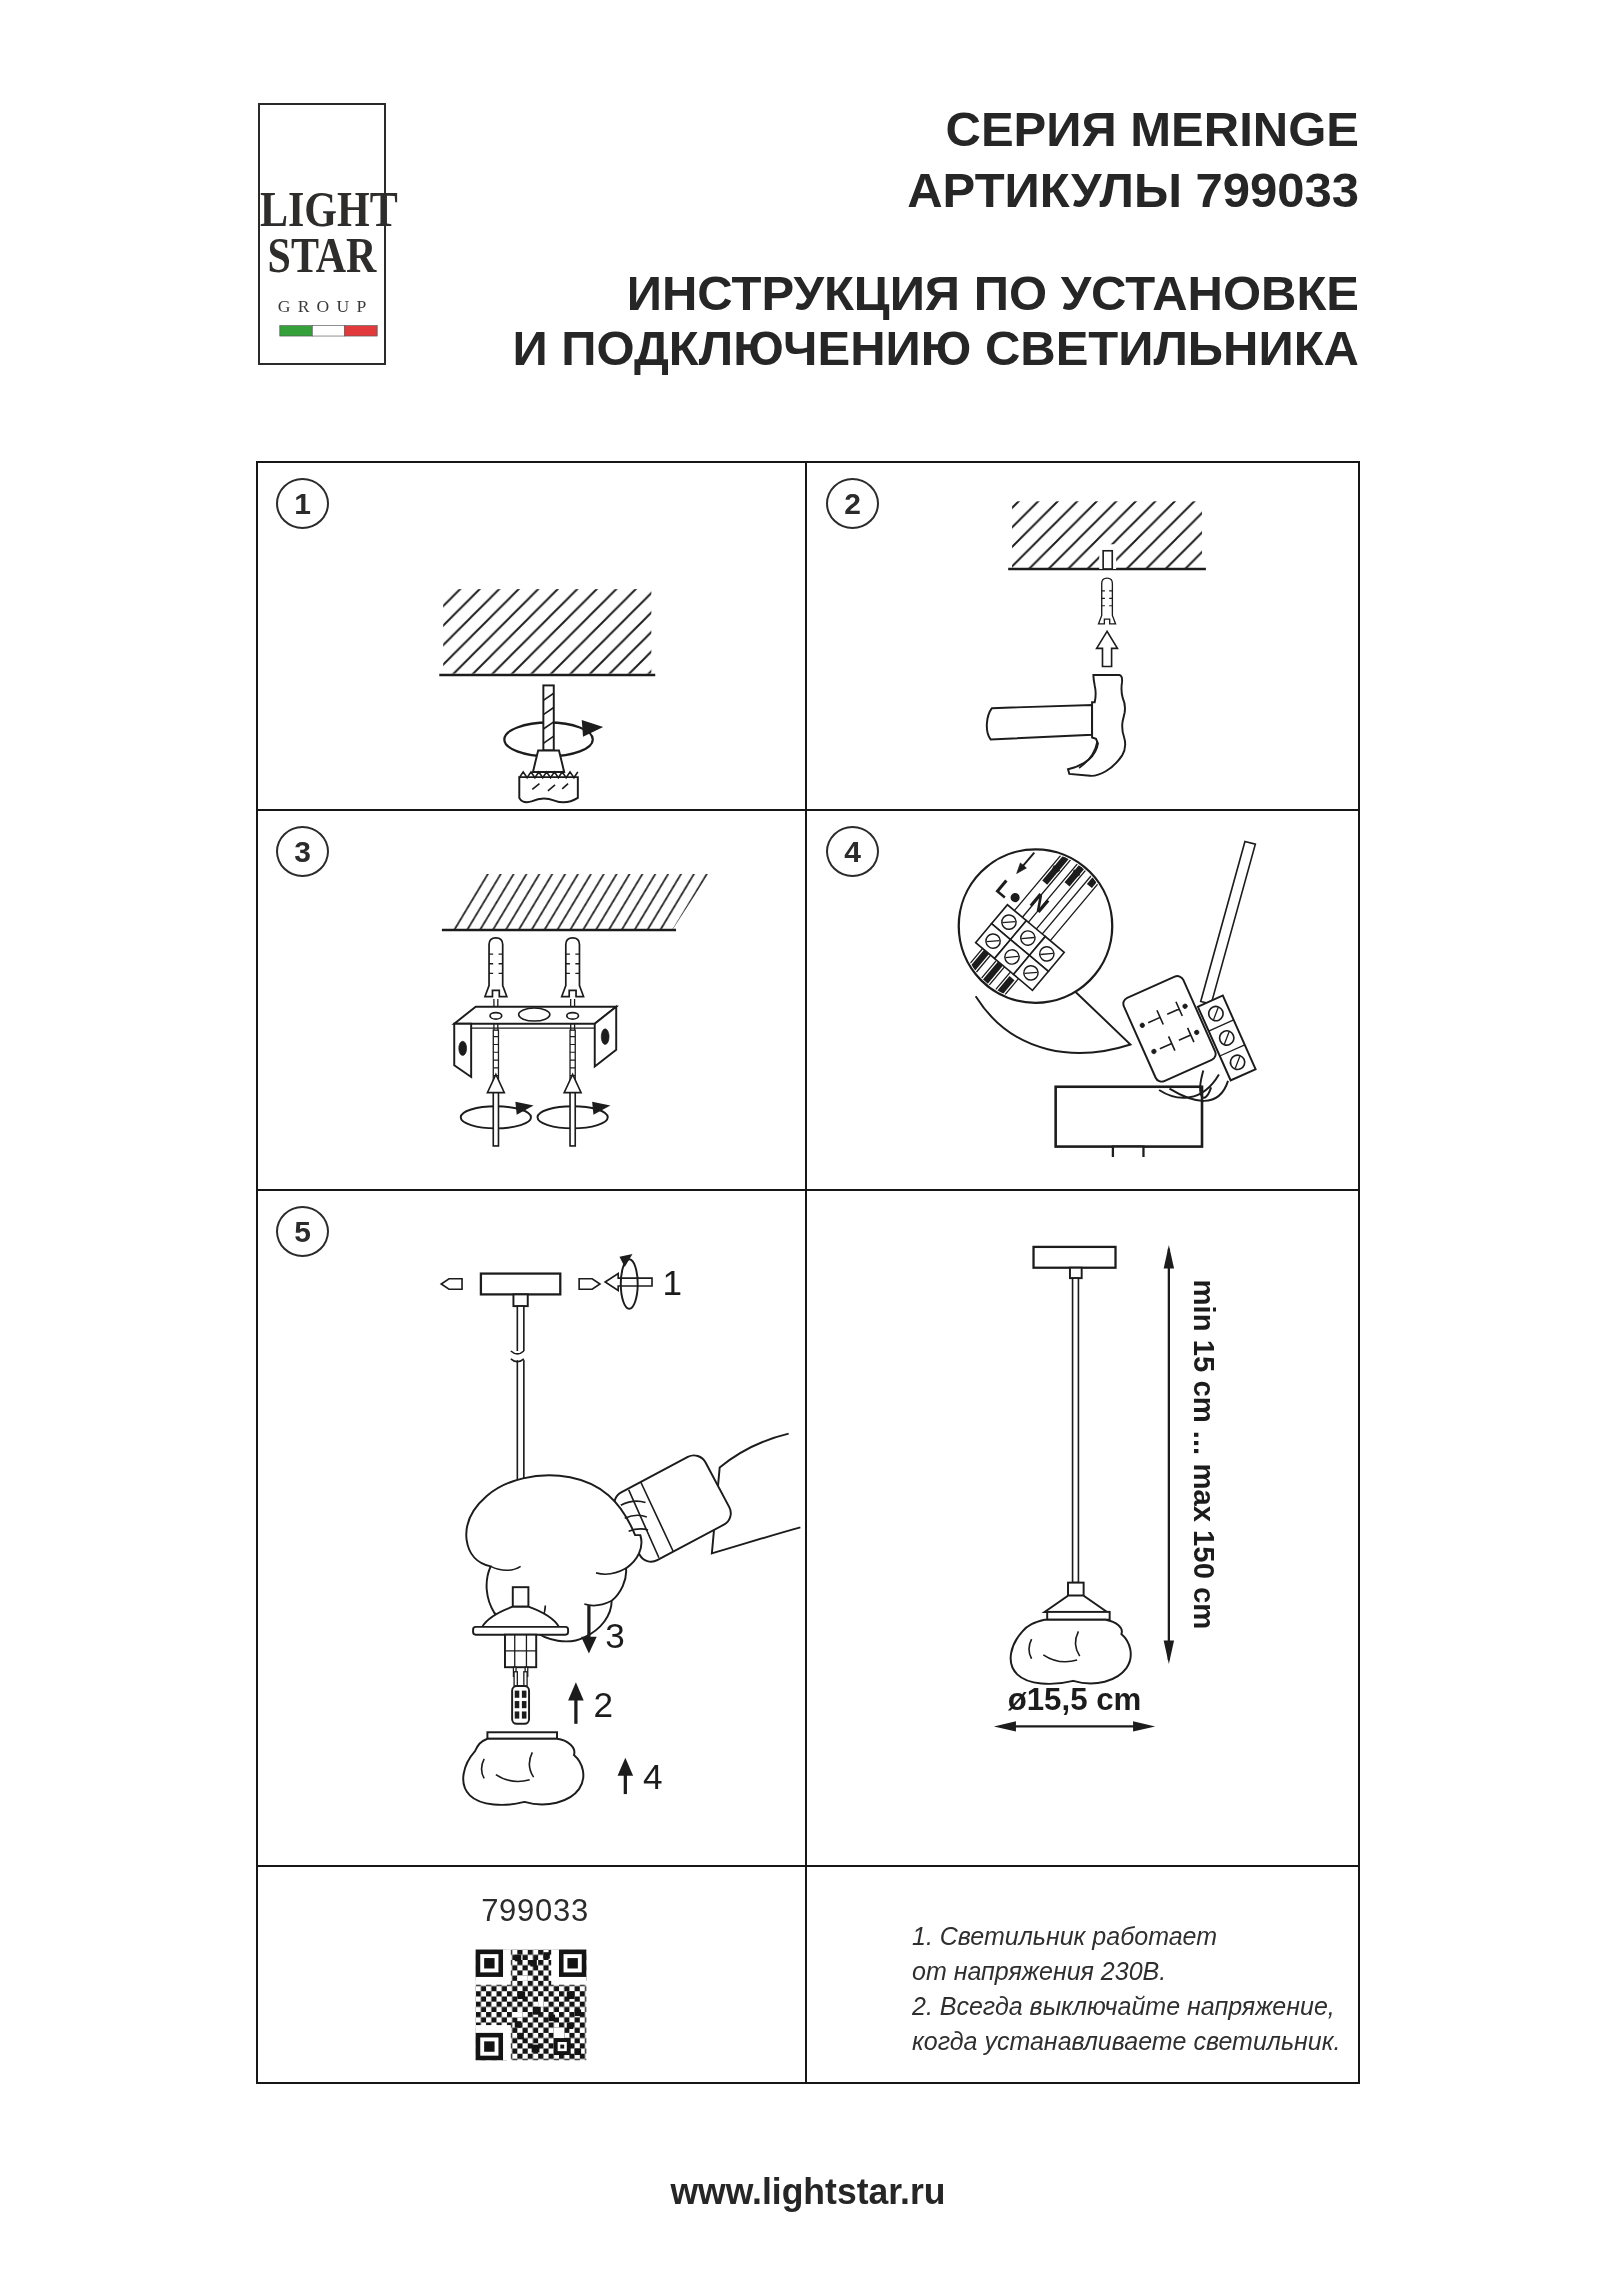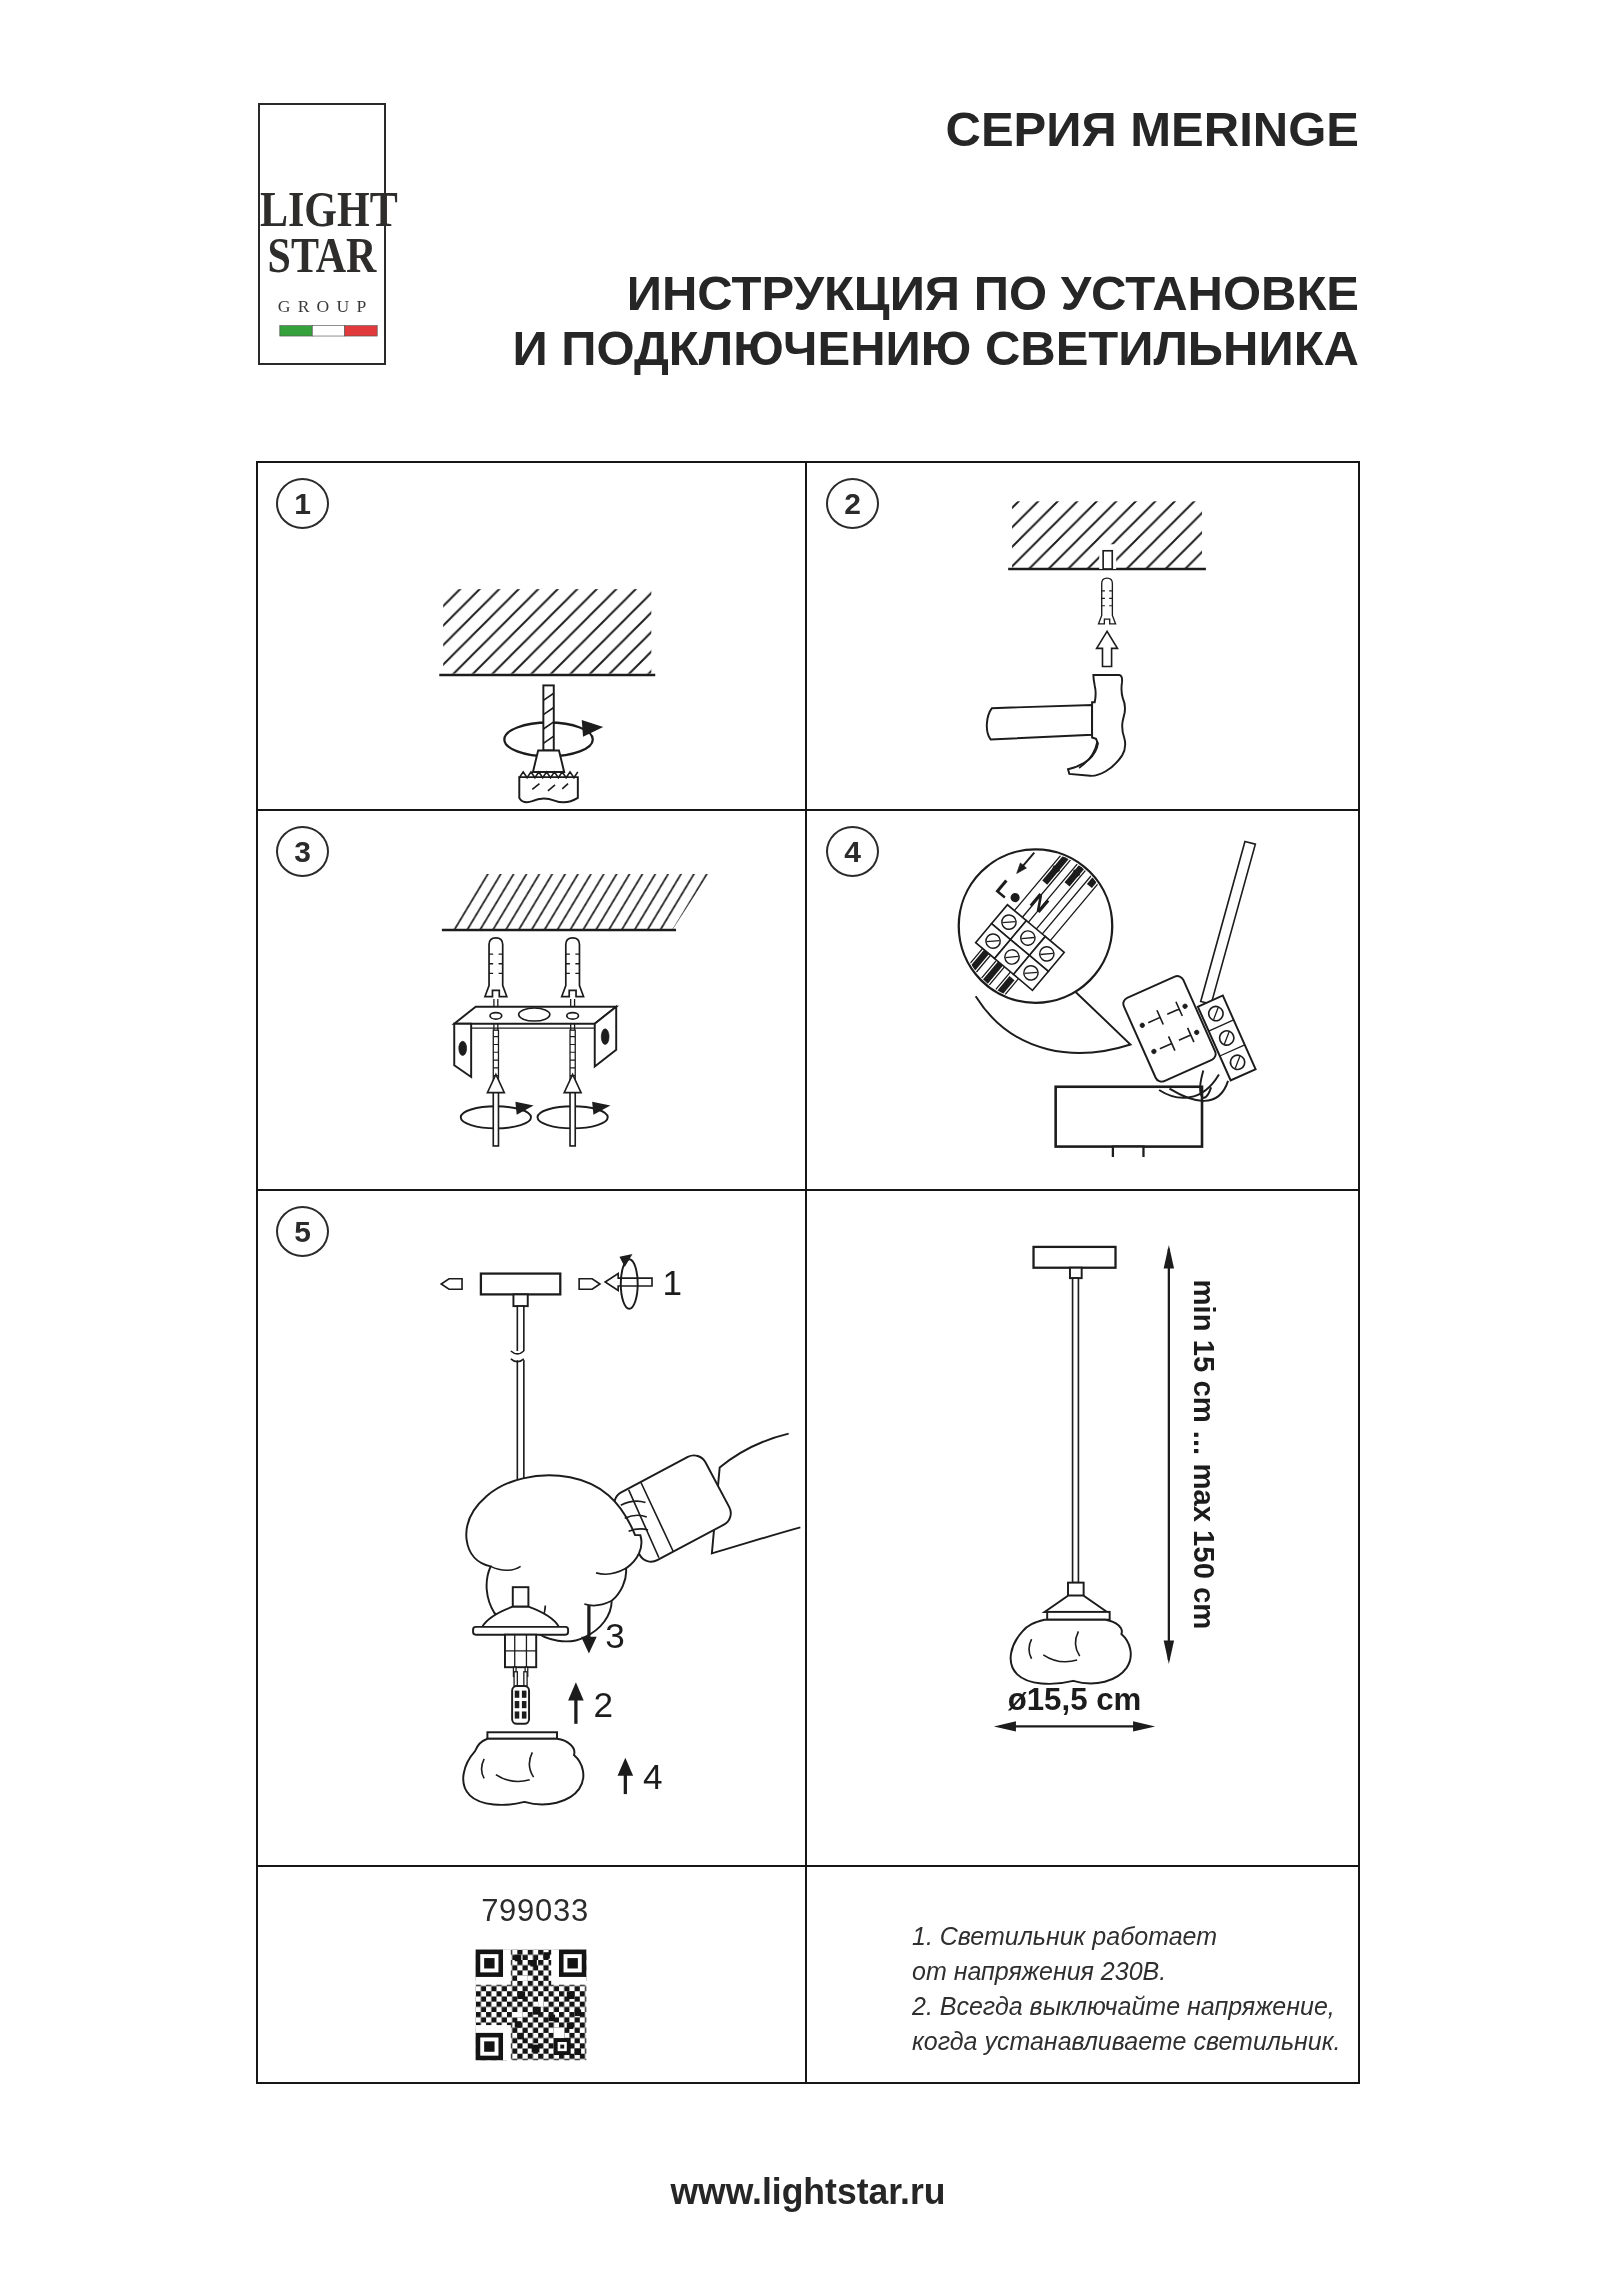--- a/index.html
+++ b/index.html
@@ -39,20 +39,21 @@
     <div class="abs logo-group" style="top:191px;">GROUP</div>
     <svg class="abs" style="left:19px;top:220px;" width="99" height="11.7" viewBox="0 0 152 18">
       <rect x="1" y="1" width="50" height="16" stroke="#555" stroke-width="1" fill="#35a13b"></rect>
       <rect x="51" y="1" width="50" height="16" stroke="#555" stroke-width="1" fill="#ffffff"></rect>
       <rect x="101" y="1" width="50" height="16" stroke="#555" stroke-width="1" fill="#e23a3c"></rect>
     </svg>
   </div>
 
   <div class="abs hdr hdr1">
     <div>СЕРИЯ MERINGE</div>
+    <div>АРТИКУЛЫ 799033</div>
   </div>
   <div class="abs hdr hdr2">
     <div>ИНСТРУКЦИЯ ПО УСТАНОВКЕ</div>
     <div>И ПОДКЛЮЧЕНИЮ СВЕТИЛЬНИКА</div>
   </div>
 
   <div class="abs gline" style="left:256px;top:461px;width:1104px;height:2px;"></div>
   <div class="abs gline" style="left:256px;top:2082px;width:1104px;height:2px;"></div>
   <div class="abs gline" style="left:256px;top:461px;width:2px;height:1623px;"></div>
   <div class="abs gline" style="left:1358px;top:461px;width:2px;height:1623px;"></div>

